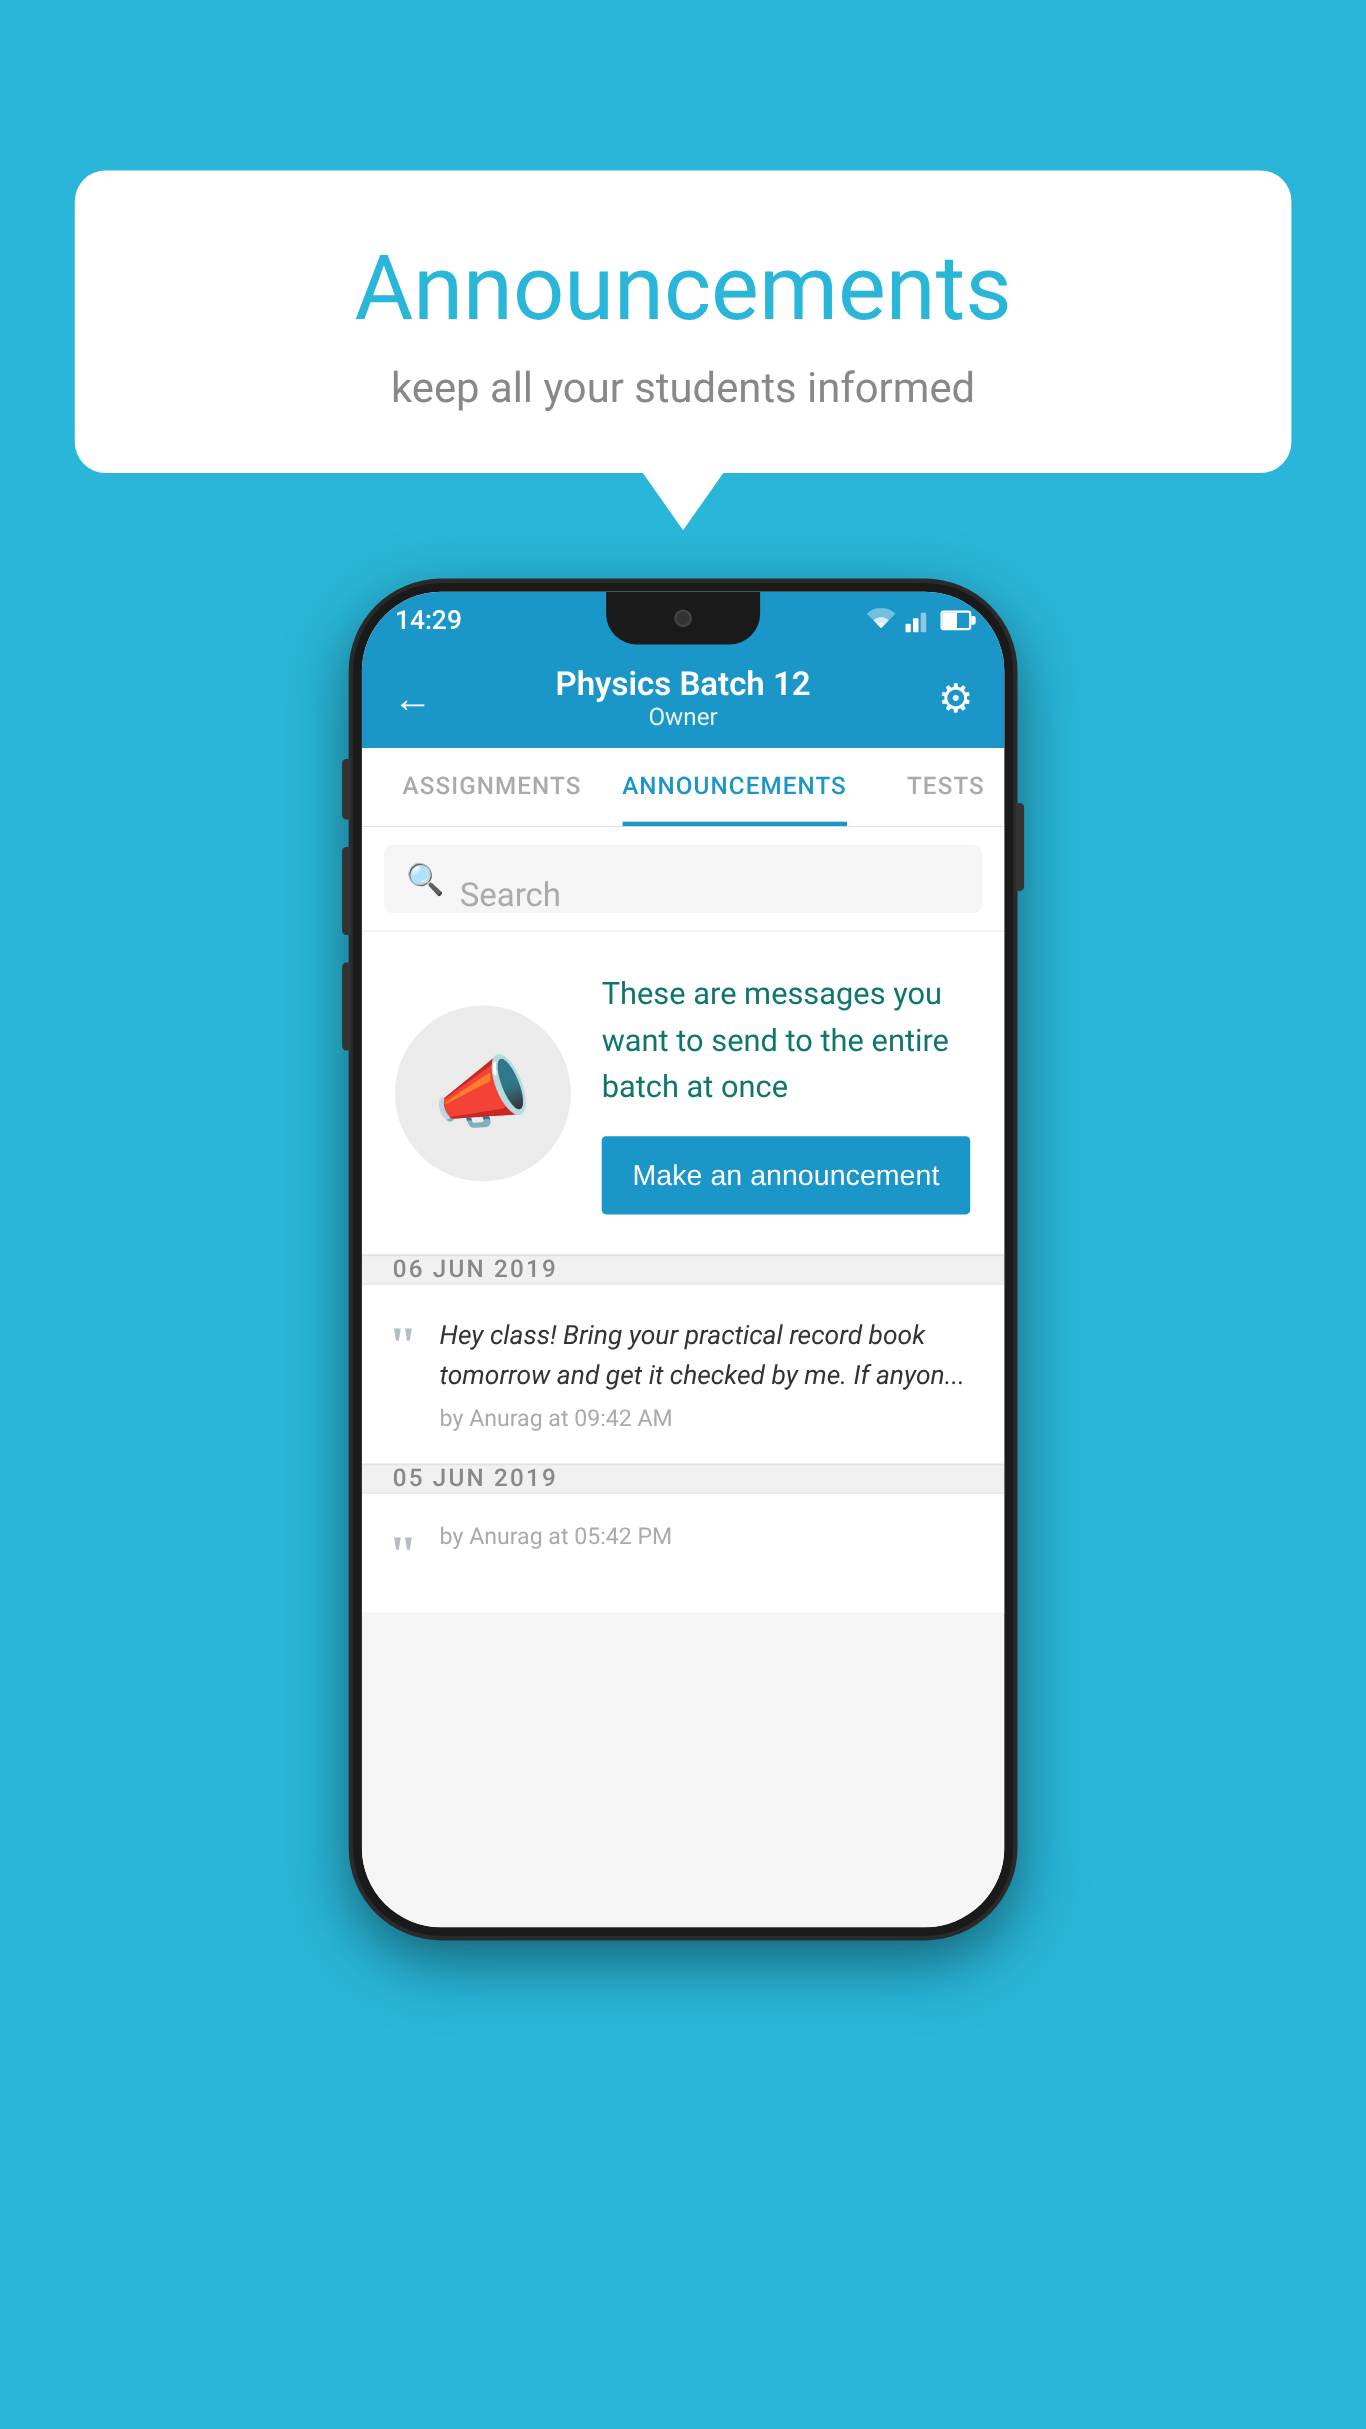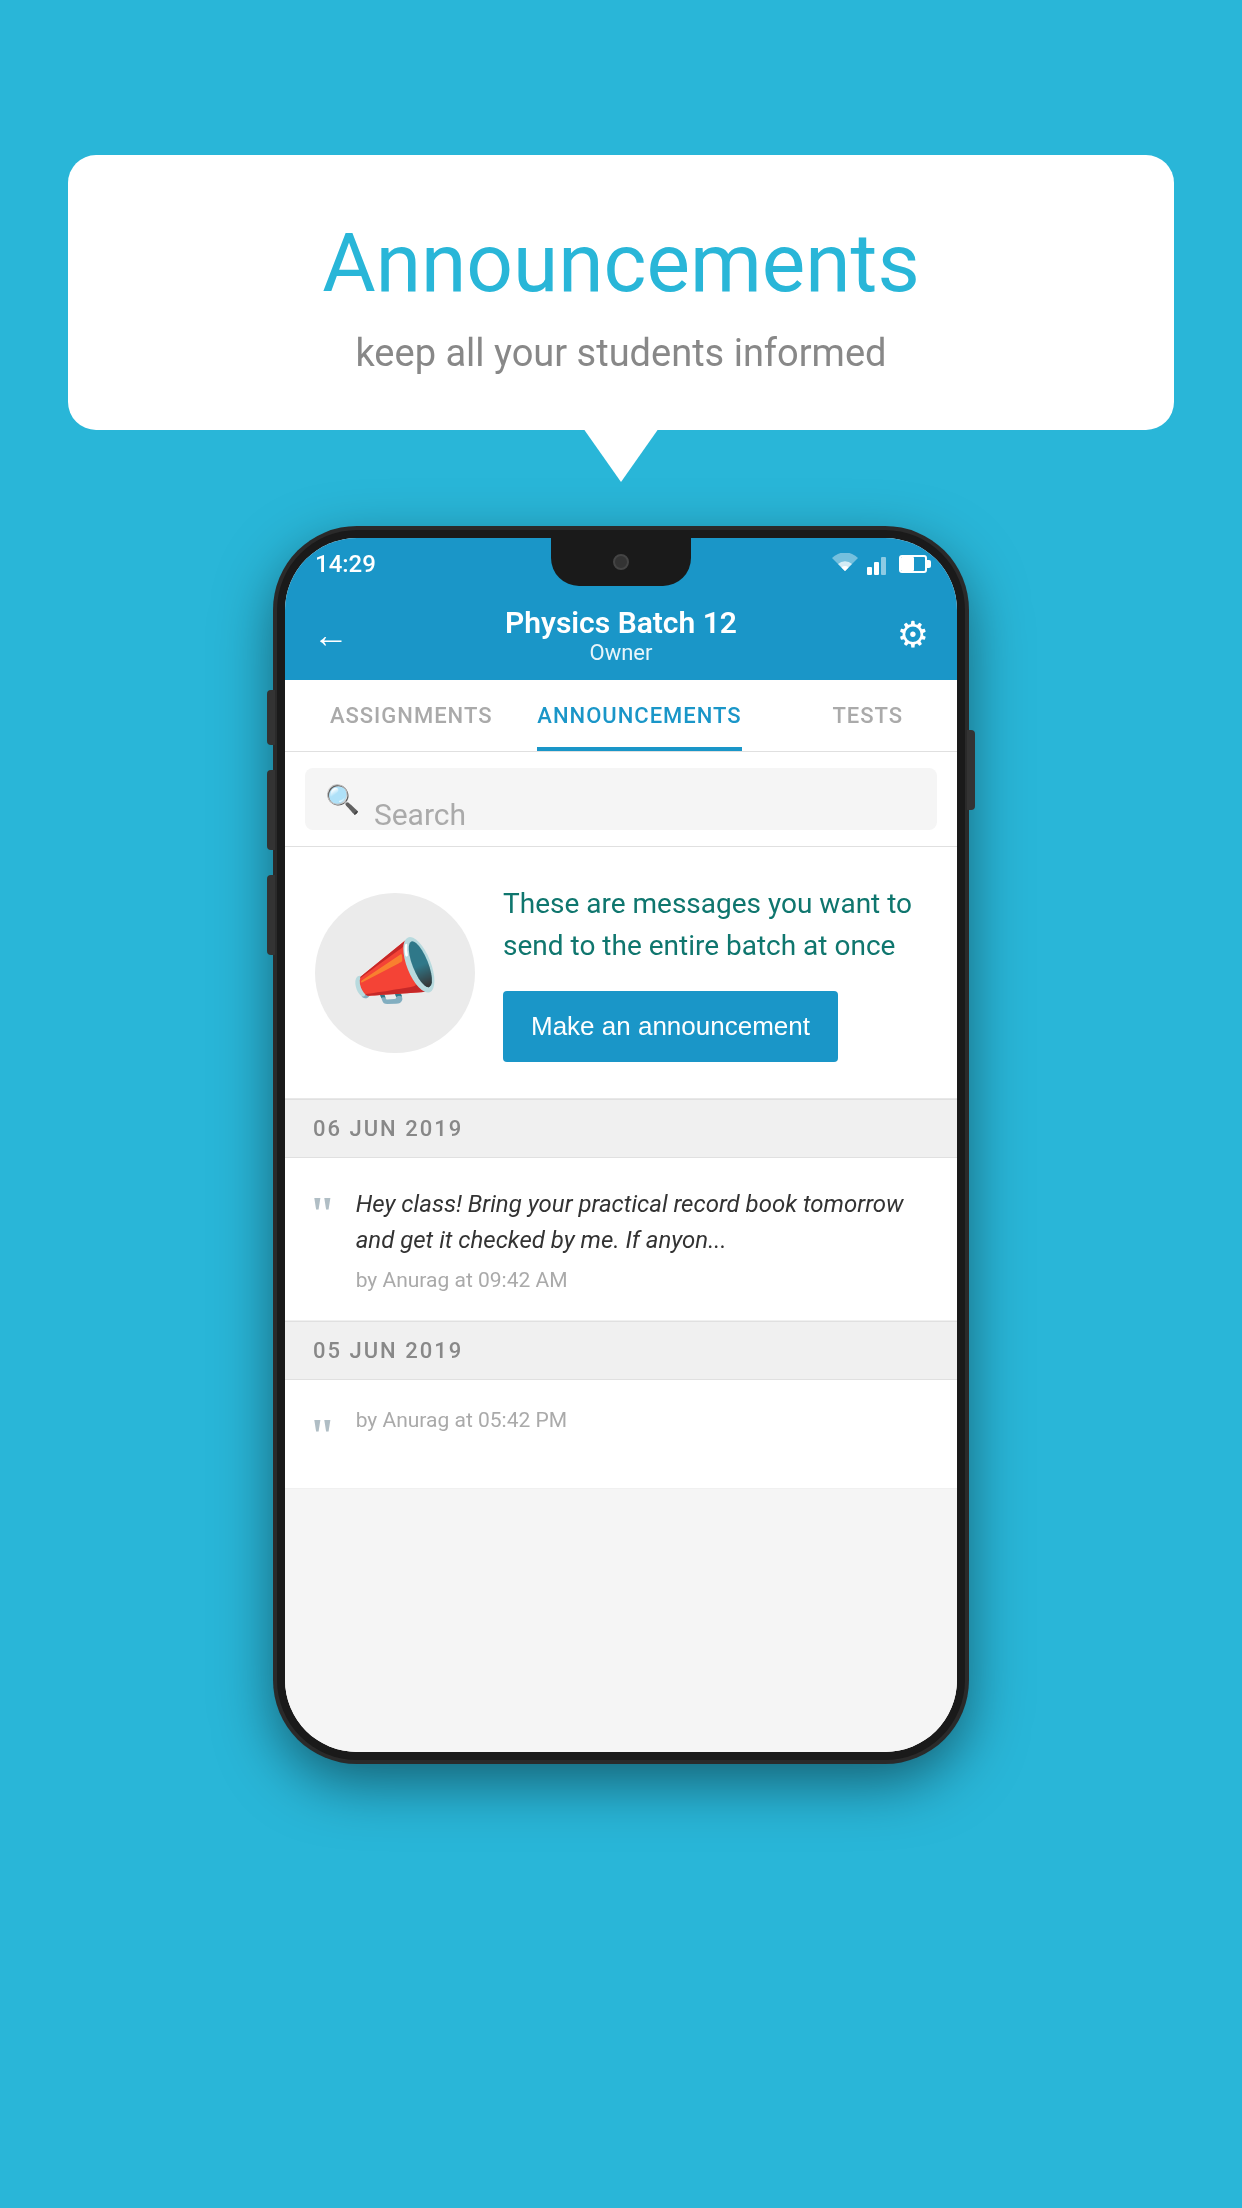--- a/index.html
+++ b/index.html
@@ -58,21 +58,21 @@
       font-size: 38px;
       font-weight: 400;
     }
 
     
     .phone-wrapper {
       position: absolute;
       top: 530px;
       left: 50%;
       transform: translateX(-50%);
-      width: 688px;
+      width: 600px;
     }
 
     .phone {
       position: relative;
       background: #1a1a1a;
       border-radius: 80px;
       padding: 8px;
       box-shadow: 0 0 0 4px #2a2a2a, 0 20px 60px rgba(0,0,0,0.5);
     }
 
@@ -312,21 +312,21 @@
       border-radius: 4px;
       padding: 20px 28px;
       font-size: 26px;
       cursor: pointer;
       font-weight: 500;
     }
 
     
     .date-separator {
       background: #f0f0f0;
-      padding: 16px 28px;
+      padding: 0 28px;
       color: #888;
       font-size: 22px;
       letter-spacing: 2px;
       font-weight: 500;
       border-top: 1px solid #e0e0e0;
       border-bottom: 1px solid #e0e0e0;
     }
 
     
     .announcement-item {

